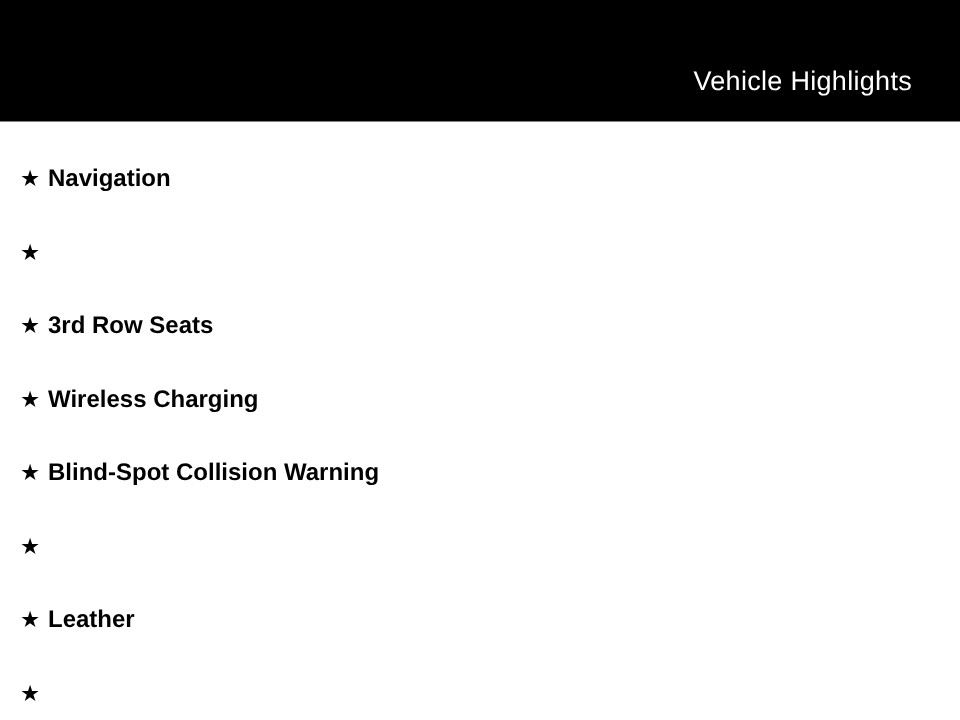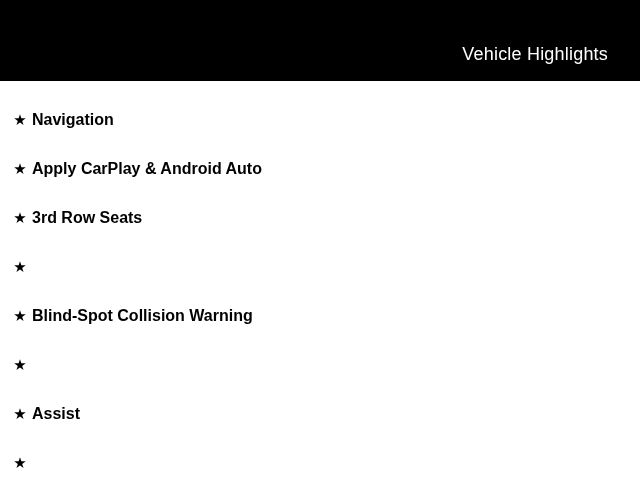--- a/index.html
+++ b/index.html
@@ -76,44 +76,44 @@
 
   <ul class="highlights">
 
     <li class="highlight-item">
       <span class="star-icon">★</span>
       <span class="highlight-label">Navigation</span>
     </li>
 
     <li class="highlight-item">
       <span class="star-icon">★</span>
-      <span class="highlight-label">Apply CarPlay &amp; Android Auto</span>
     </li>
 
     <li class="highlight-item">
       <span class="star-icon">★</span>
       <span class="highlight-label">3rd Row Seats</span>
     </li>
 
     <li class="highlight-item">
       <span class="star-icon">★</span>
+      <span class="highlight-label">Wireless Charging</span>
     </li>
 
     <li class="highlight-item">
       <span class="star-icon">★</span>
       <span class="highlight-label">Blind-Spot Collision Warning</span>
     </li>
 
     <li class="highlight-item">
       <span class="star-icon">★</span>
     </li>
 
     <li class="highlight-item">
       <span class="star-icon">★</span>
-      <span class="highlight-label">Assist</span>
+      <span class="highlight-label">Leather</span>
     </li>
 
     <li class="highlight-item">
       <span class="star-icon">★</span>
     </li>
 
   </ul>
 
 </div>
 

